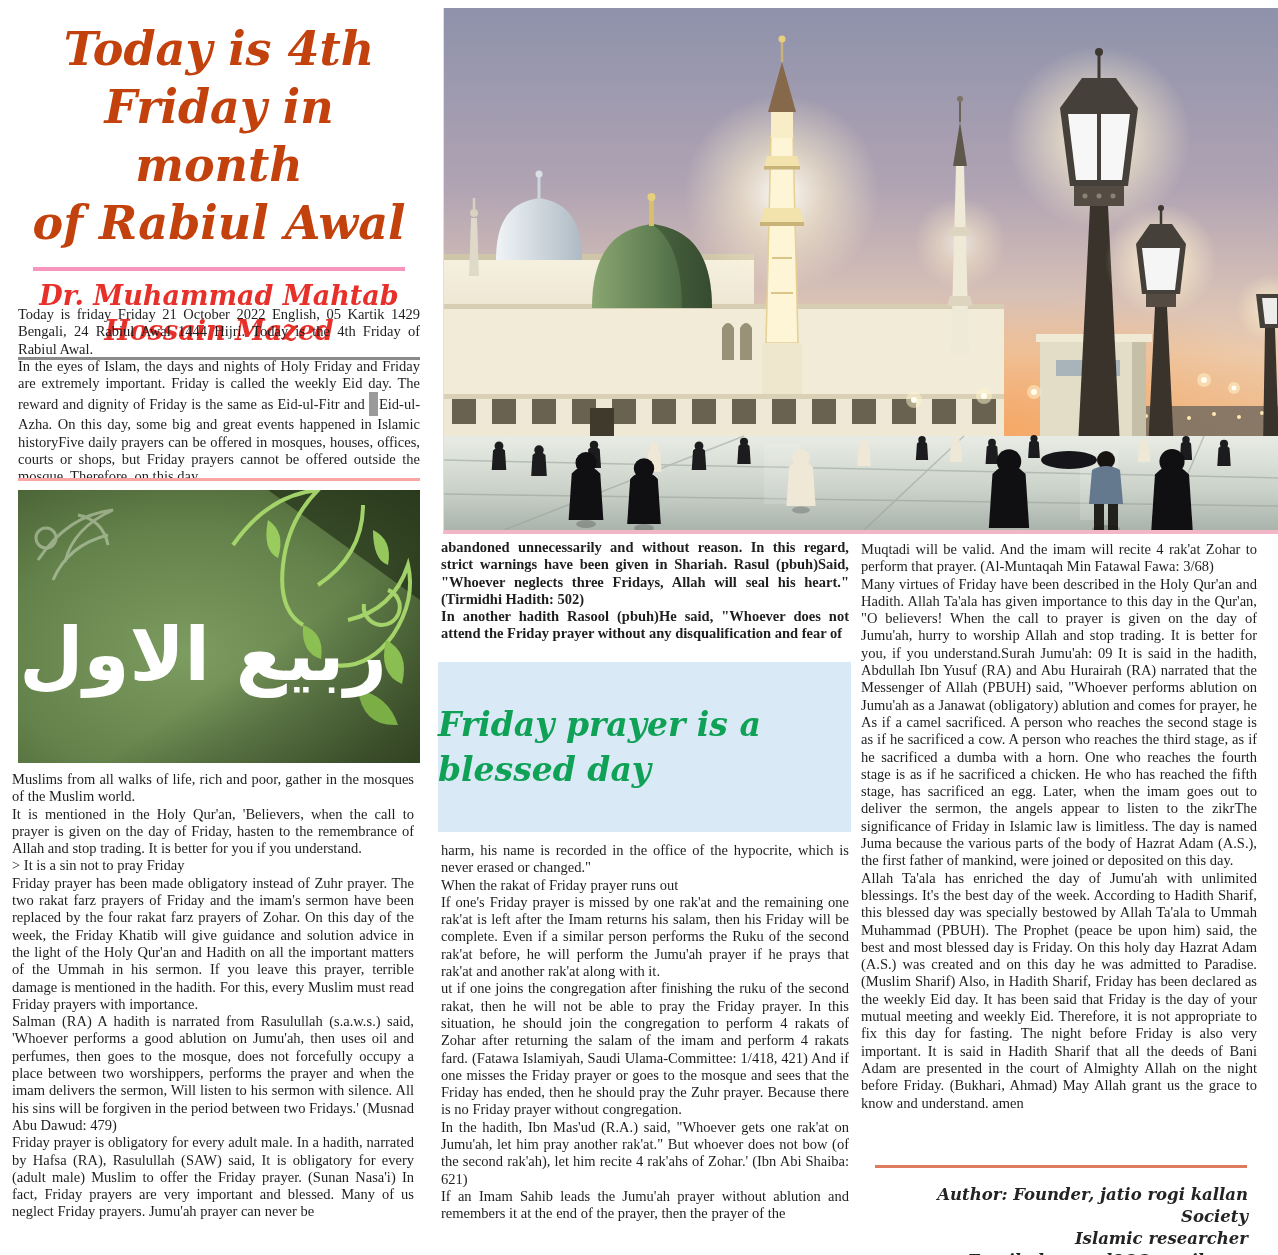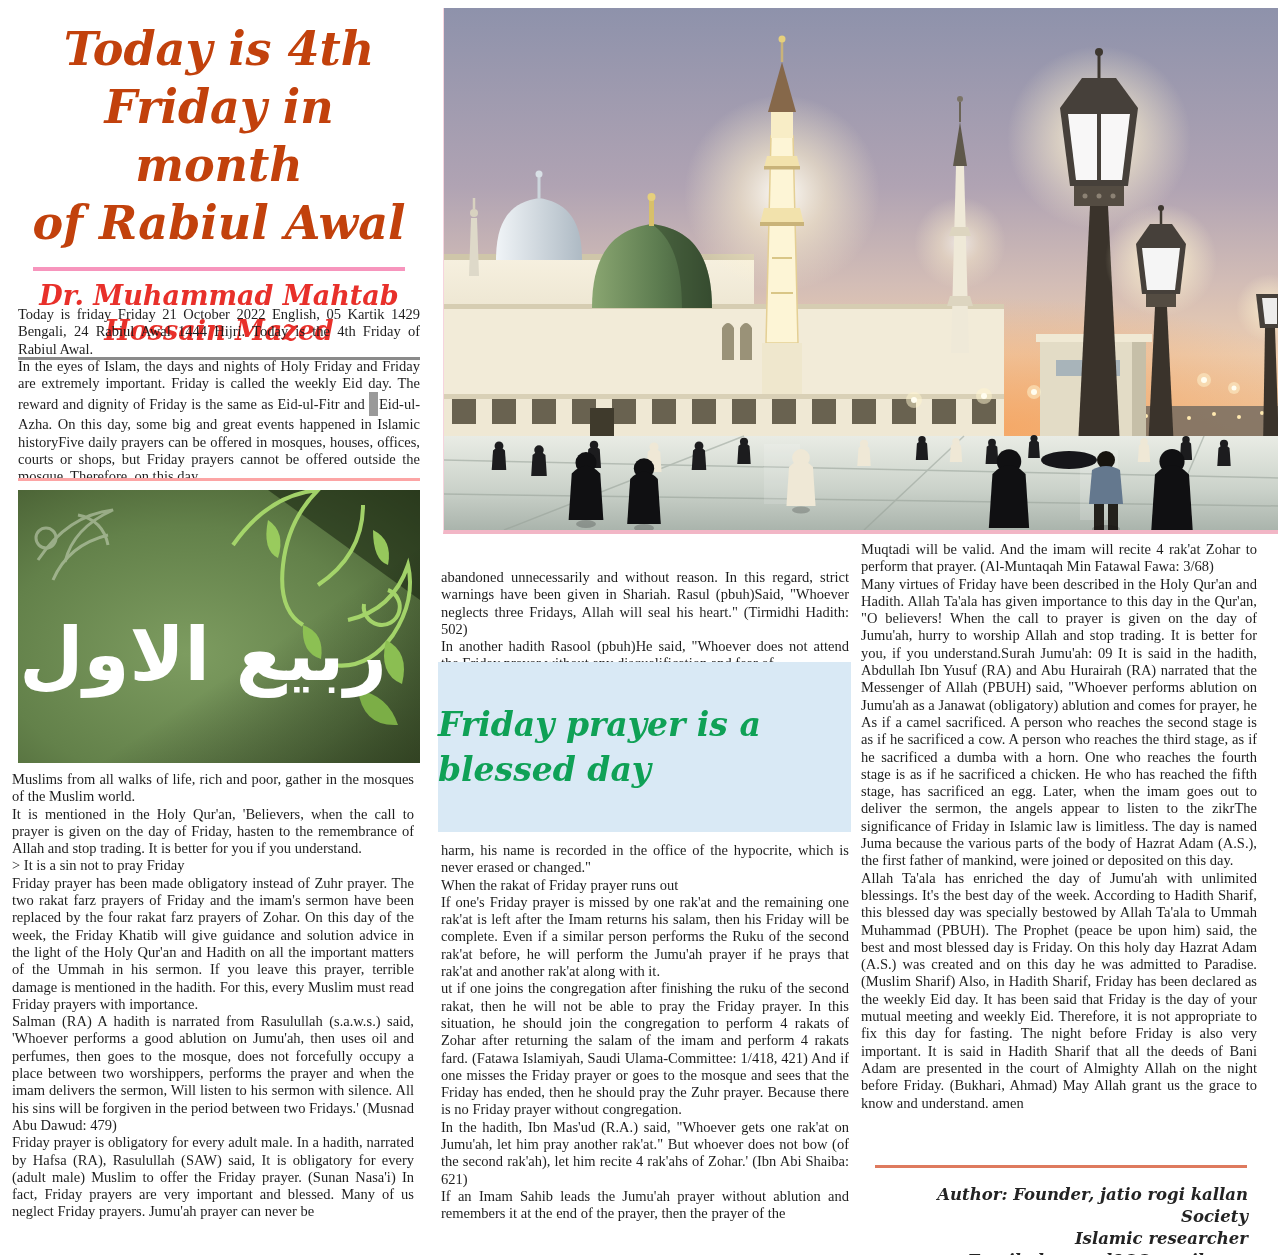--- a/index.html
+++ b/index.html
@@ -25,21 +25,21 @@
                    vertical-align:-7px;margin-right:1px;}
   .banner{left:18px;top:490px;width:402px;height:273px;}
   .col1-bottom{left:12px;top:771px;width:402px;height:476px;overflow:hidden;}
 
   
   .photo{left:443px;top:8px;width:835px;height:522px;border-bottom:4px solid #f2b6c6;
          border-left:1px solid #f6d4de;border-right:1px solid #f6d4de;}
   .photo svg{display:block;}
 
   
-  .col2-top{left:441px;top:569px;width:408px;height:118px;overflow:hidden;}
+  .col2-top{left:441px;top:539px;width:408px;height:118px;overflow:hidden;font-weight:bold;}
   .quote{left:438px;top:662px;width:413px;height:170px;background:#d9e9f5;
          display:flex;flex-direction:column;justify-content:center;align-items:flex-start;}
   .quote span{display:block;font-family:"DejaVu Serif", serif;font-style:italic;
               font-weight:bold;color:#0fa156;font-size:33px;line-height:45px;text-align:center;}
   .col2-bottom{left:441px;top:842px;width:408px;height:410px;overflow:hidden;}
 
   
   .col3{left:861px;top:541px;width:396px;height:620px;overflow:hidden;}
   .rule-salmon{left:875px;top:1165px;width:372px;height:3px;background:#de7a5e;}
   .author-block{left:861px;top:1184px;width:387px;text-align:right;

